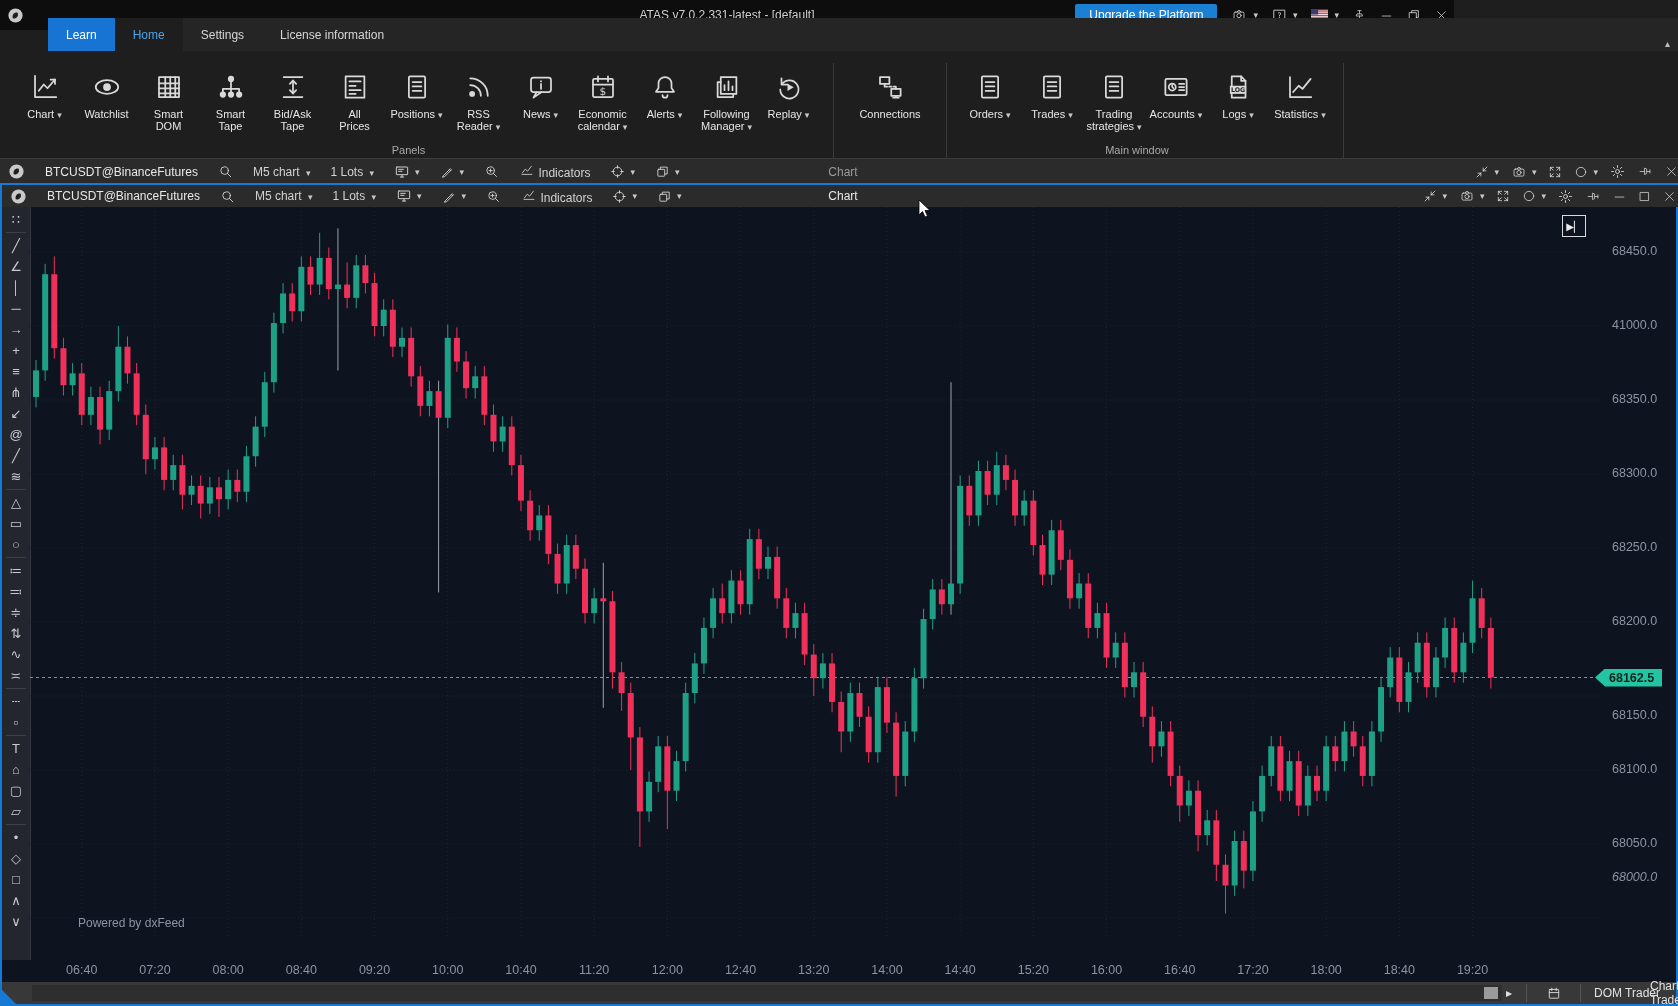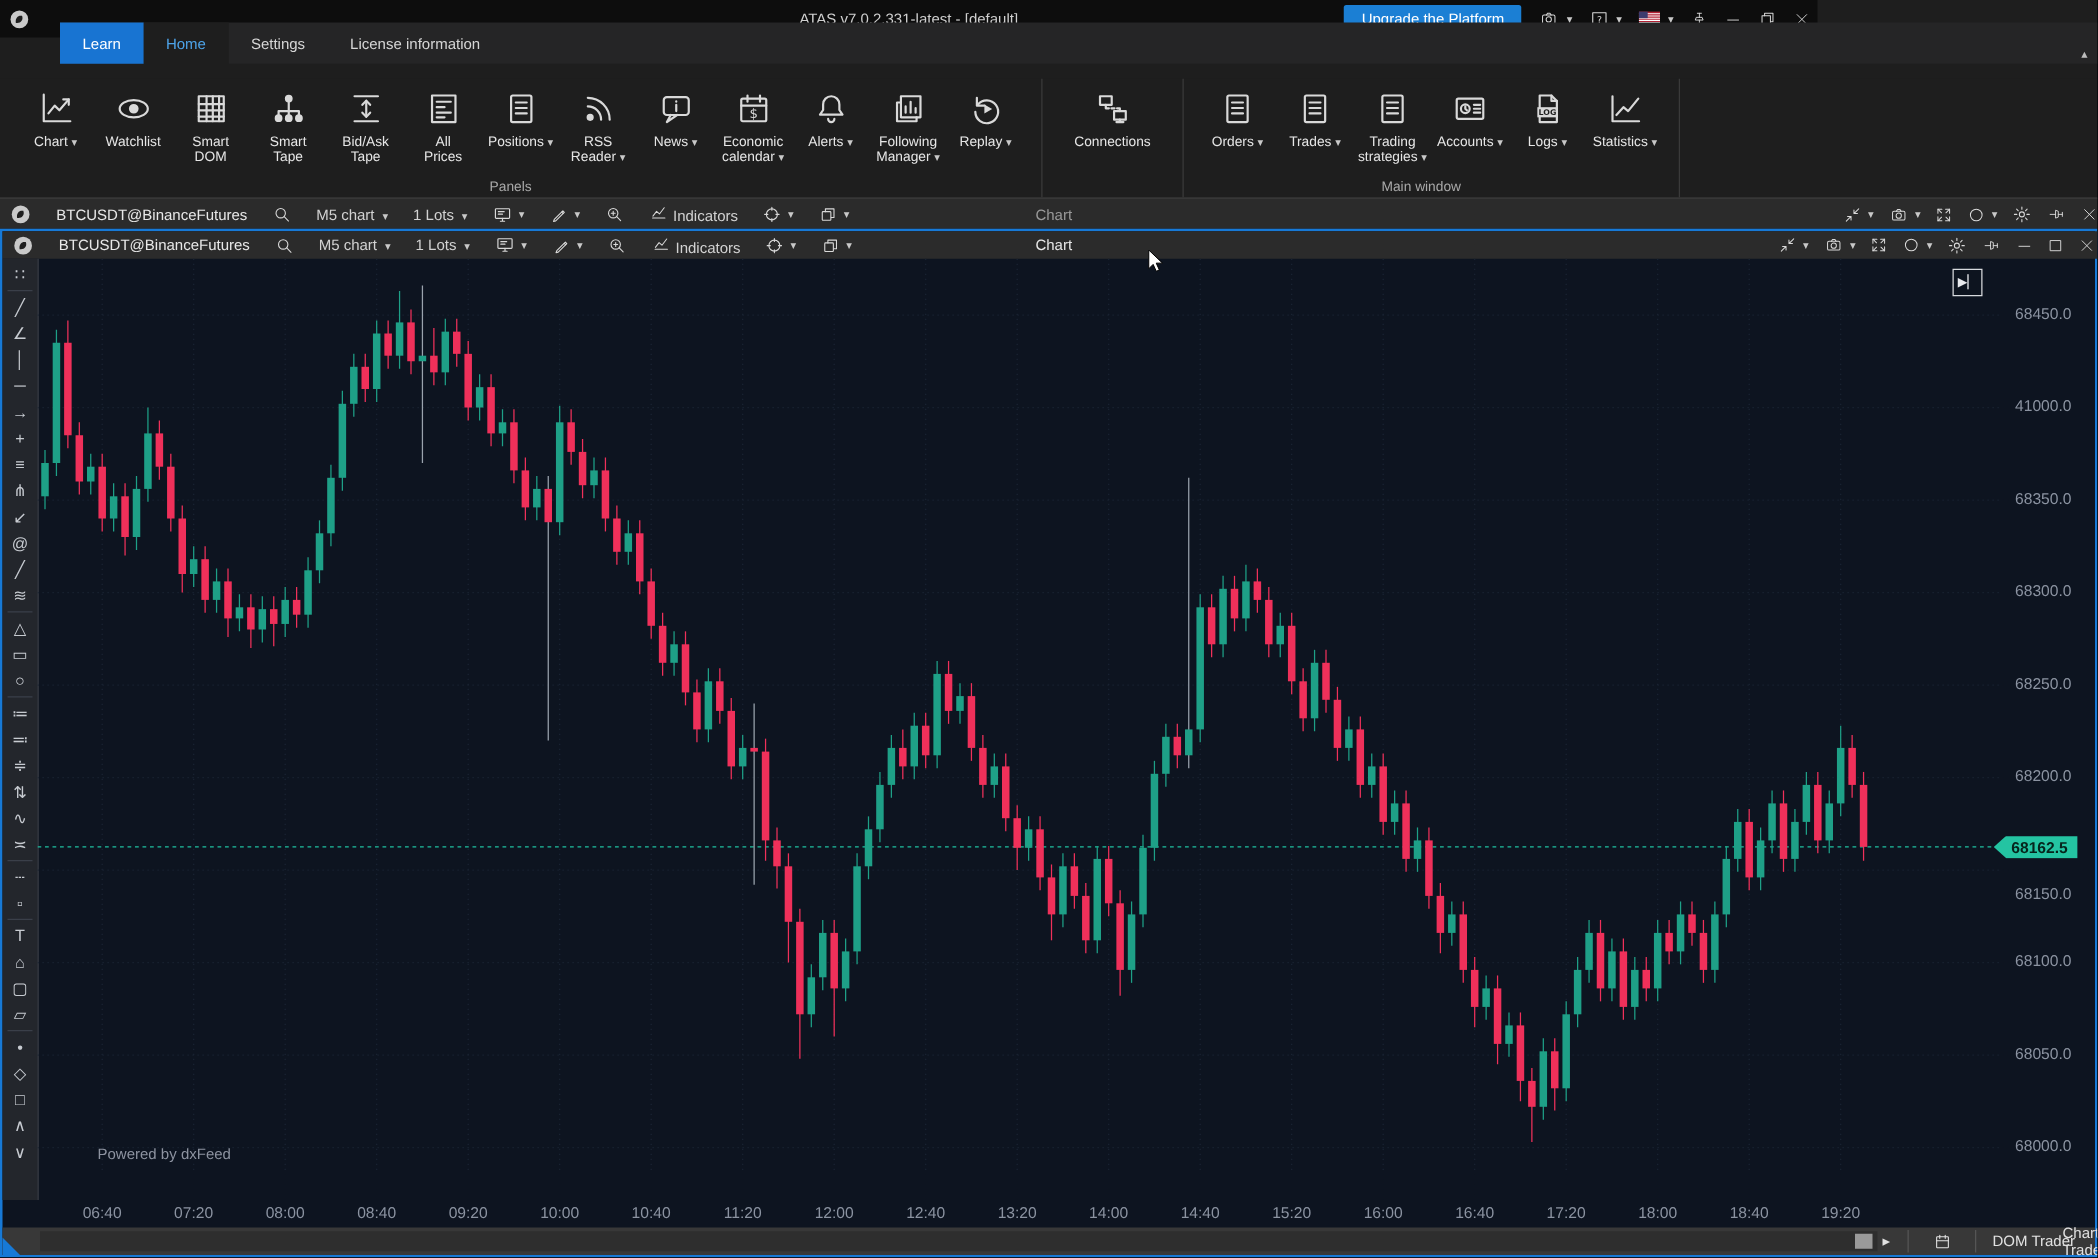--- a/index.html
+++ b/index.html
@@ -1053,21 +1053,21 @@
       <div id="pricetag" style="top: 461.5px;">68162.5</div>
     <div class="ptick" style="top: 37px;">68450.0</div>
         <div class="ptick" style="top: 111px;">41000.0</div>
         <div class="ptick" style="top: 185px;">68350.0</div>
         <div class="ptick" style="top: 259px;">68300.0</div>
         <div class="ptick" style="top: 333px;">68250.0</div>
         <div class="ptick" style="top: 407px;">68200.0</div>
         <div class="ptick" style="top: 501px;">68150.0</div>
         <div class="ptick" style="top: 555px; text-align: right;">68100.0</div>
         <div class="ptick" style="top: 629px;">68050.0</div>
-        <div class="ptick" style="top: 703px;">68000.0</div>
+        <div class="ptick" style="top: 663px; font-style: italic;">68000.0</div>
       </div>
 
     <div id="timeaxis">
         <div class="ttick" style="left: 51.75px;">06:40</div>
         <div class="ttick" style="left: 124.95px;">07:20</div>
         <div class="ttick" style="left: 198.15px;">08:00</div>
         <div class="ttick" style="left: 271.35px;">08:40</div>
         <div class="ttick" style="left: 344.55px;">09:20</div>
         <div class="ttick" style="left: 417.75px;">10:00</div>
         <div class="ttick" style="left: 490.95px;">10:40</div>

